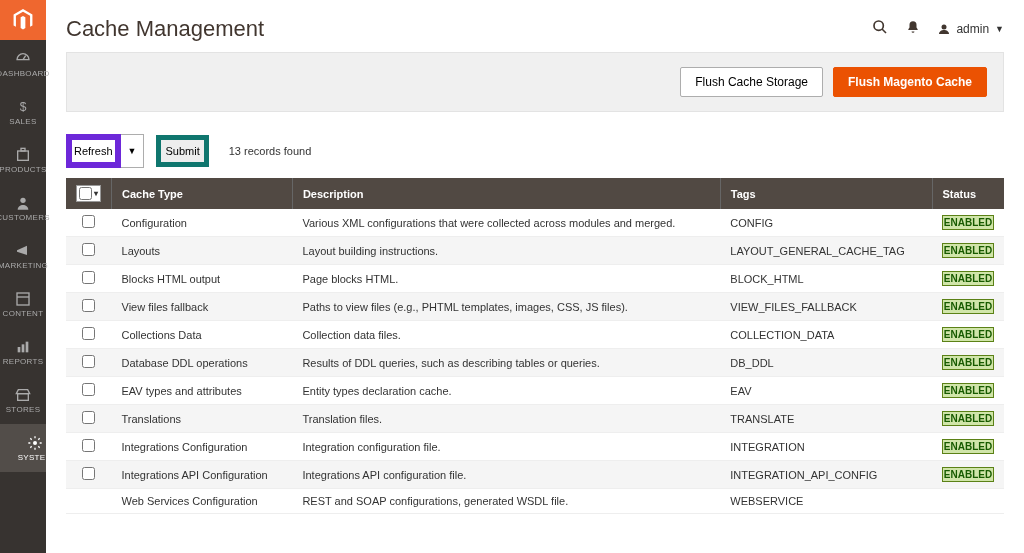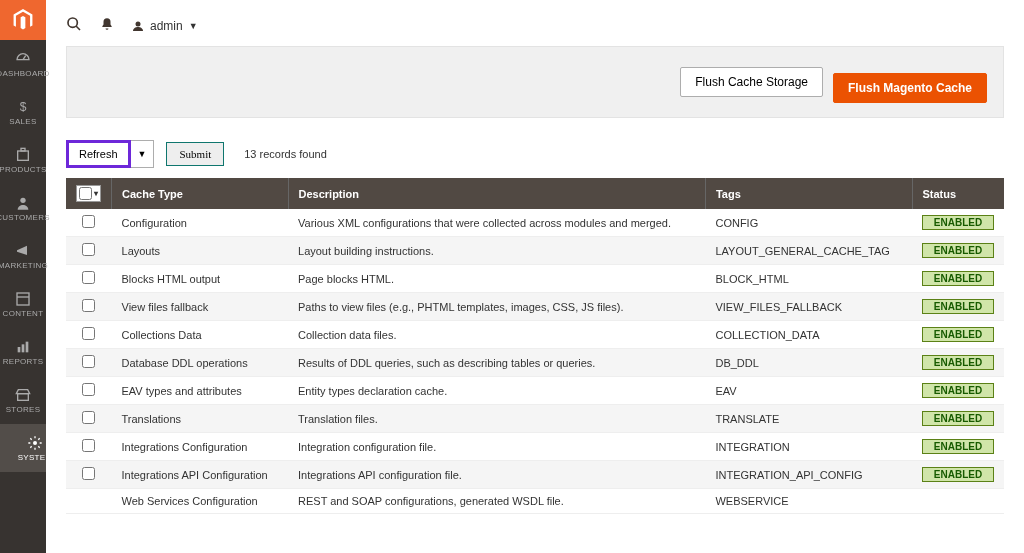--- a/index.html
+++ b/index.html
@@ -15,38 +15,38 @@
 .sidenav-label { letter-spacing: 0.3px; }
 .main { flex: 1; padding: 0 20px; }
 .header { display: flex; align-items: center; padding: 16px 0 10px; }
 .page-title { font-size: 22px; font-weight: 400; color: #41362f; flex: 1; }
 .header-icons { display: flex; align-items: center; gap: 18px; }
 .header-icon { font-size: 16px; color: #41362f; cursor: pointer; }
 .admin-account { display: flex; align-items: center; gap: 6px; font-size: 12px; cursor: pointer; }
 .admin-account .caret { font-size: 9px; }
 .action-bar { background: #f0f0f0; border: 1px solid #e3e3e3; padding: 14px 16px; display: flex; justify-content: flex-end; gap: 10px; margin-bottom: 22px; align-items: center; }
 .btn { padding: 7px 14px; font-size: 12px; border: 1px solid #adadad; background: #fff; cursor: pointer; border-radius: 2px; }
-.btn-secondary { background: #eb5202; border-color: #eb5202; color: #fff; font-weight: 600; margin-top: 12px; }
+.btn-secondary { background: #eb5202; border-color: #eb5202; color: #fff; font-weight: 600; }
 .toolbar { display: flex; align-items: center; gap: 8px; margin-bottom: 10px; }
 .refresh-group { display: flex; }
-.refresh-btn { padding: 5px 10px; border: 3px solid #6d28d9; background: #fff; cursor: pointer; font-size: 11px; }
+.refresh-btn { padding: 5px 2px; border: 6px solid #6d28d9; background: #fff; cursor: pointer; font-size: 11px; }
 .refresh-caret { padding: 5px 7px; border: 1px solid #adadad; border-left: none; background: #fff; cursor: pointer; font-size: 9px; }
-.submit-btn { padding: 5px 12px; border: 1px solid #0f766e; background: #eee; cursor: pointer; font-size: 11px; margin-left: 4px; font-family: Liberation Serif, serif; }
+.submit-btn { padding: 5px 4px; border: 5px solid #0f766e; background: #eee; cursor: pointer; font-size: 11px; margin-left: 4px; }
 .records { font-size: 11px; color: #333; margin-left: 12px; }
 table.grid { width: 100%; border-collapse: collapse; }
 table.grid thead th { background: #514943; color: #fff; font-weight: 600; text-align: left; padding: 7px 10px; font-size: 11px; border-right: 1px solid #666; }
 table.grid thead th:last-child { border-right: none; }
 table.grid tbody td { padding: 6px 10px; font-size: 11px; color: #333; border-bottom: 1px solid #eee; }
 table.grid tbody tr:nth-child(even) { background: #f5f5f5; }
 .chk-col { width: 28px; text-align: center; }
 .chk-hdr { display: inline-flex; align-items: center; background: #fff; border: 1px solid #999; padding: 1px 2px; }
 .chk-hdr input { margin: 0; }
 .chk-hdr .caret { font-size: 8px; color: #333; margin-left: 2px; }
 .status-col { width: 70px; text-align: center; }
-.status-badge { display: inline-block; background: #d0e5a9; border: 1px solid #5b8116; color: #185b00; font-size: 10px; font-weight: 700; padding: 1px 0; width: 72px; text-align: center; }
+.status-badge { display: inline-block; background: #d0e5a9; border: 1px solid #5b8116; color: #185b00; font-size: 10px; font-weight: 700; padding: 1px 0; width: 52px; text-align: center; }
 input[type=checkbox] { cursor: pointer; }
 </style>
 </head>
 <body>
 
 <div class="app">
   <nav class="sidenav">
     <div class="sidenav-logo">
       <svg viewBox="0 0 24 28">
           <path fill="#fff" d="M12 0 L24 7 L24 21 L21 22.7 L21 8.7 L12 3.5 L3 8.7 L3 22.7 L0 21 L0 7 Z M9 10.5 L9 24.3 L12 26 L15 24.3 L15 10.5 L12 8.8 Z"></path>
@@ -112,20 +112,21 @@
             <circle cx="12" cy="12" r="3" fill="currentColor"></circle>
             <path d="M12 2v3M12 19v3M2 12h3M19 12h3M5 5l2 2M17 17l2 2M5 19l2-2M17 7l2-2" stroke="currentColor" stroke-width="2"></path>
           </svg>
           <span class="sidenav-label">SYSTEM</span>
         </div>
       </div>
   </nav>
 
   <main class="main">
     <div class="header">
+      <h1 class="page-title">Cache Management</h1>
       <div class="header-icons">
         <span class="header-icon"><svg width="16" height="16" viewBox="0 0 24 24" fill="none" stroke="#41362f" stroke-width="2.5">
               <circle cx="10" cy="10" r="7"></circle>
               <line x1="21" y1="21" x2="15" y2="15"></line>
             </svg></span>
         <span class="header-icon"><svg width="14" height="14" viewBox="0 0 24 24" fill="#41362f">
               <path d="M12 2a6 6 0 0 0-6 6v5l-2 3v1h16v-1l-2-3V8a6 6 0 0 0-6-6zm0 20a2.5 2.5 0 0 0 2.5-2.5h-5A2.5 2.5 0 0 0 12 22z"></path>
             </svg></span>
         <span class="admin-account">
           <svg width="12" height="12" viewBox="0 0 24 24" fill="#41362f">

